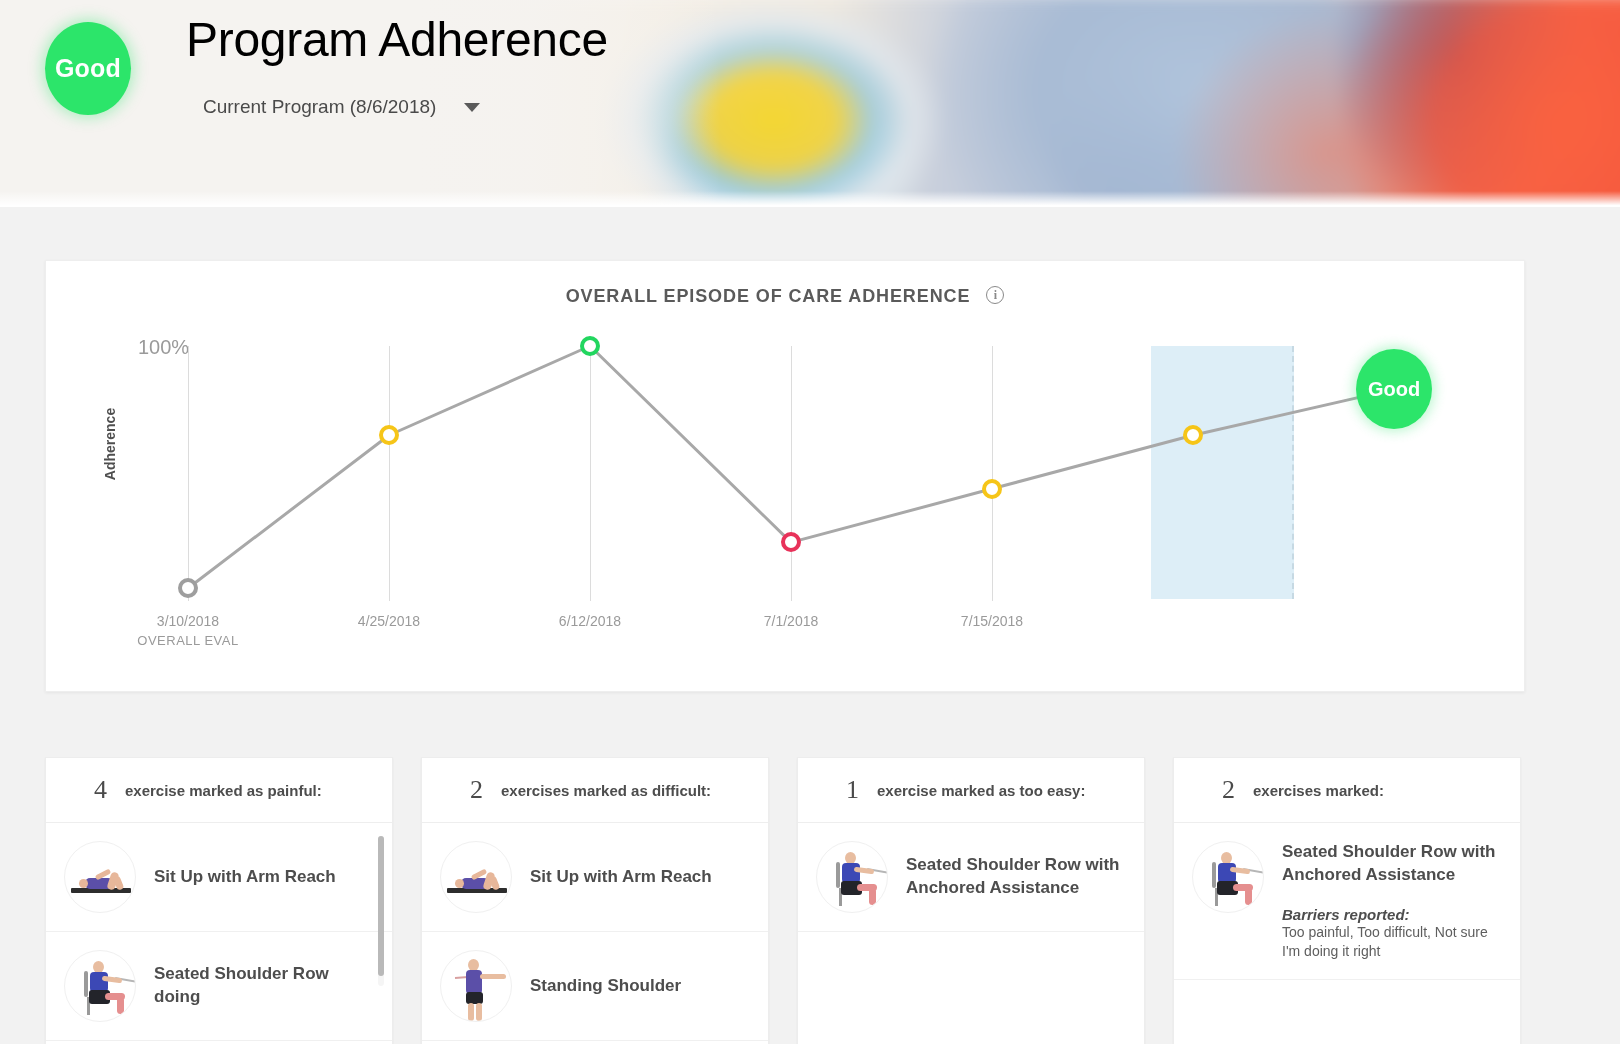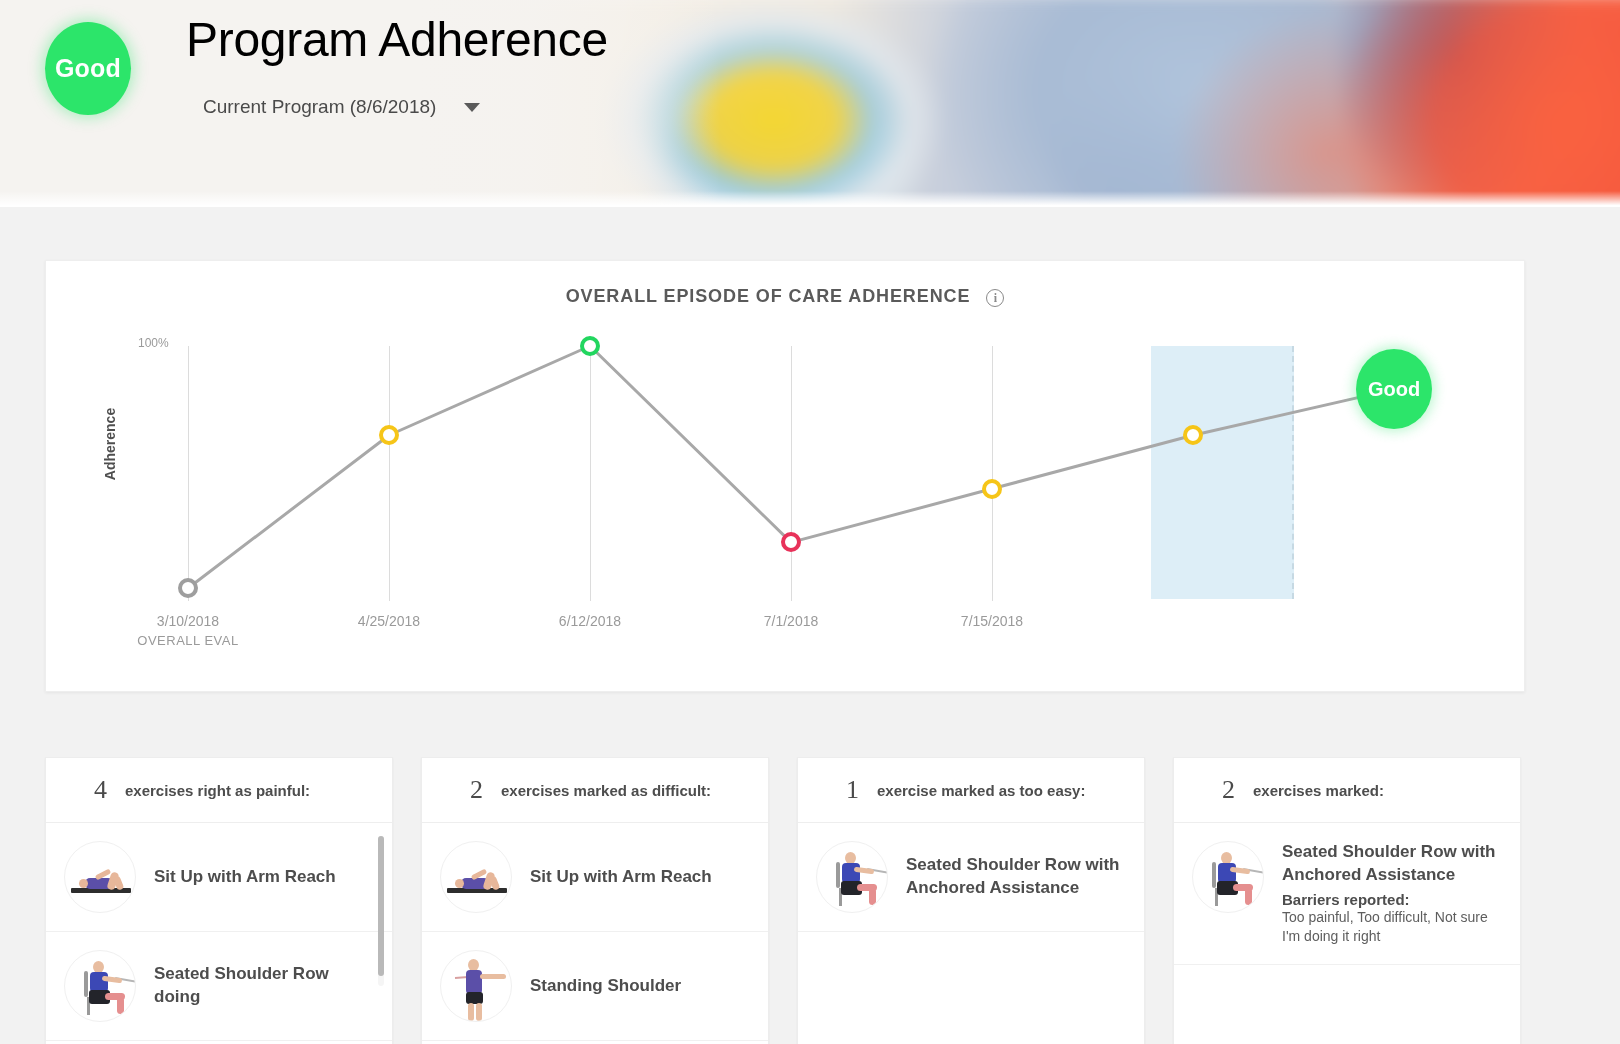--- a/index.html
+++ b/index.html
@@ -112,21 +112,21 @@
     left: 45px; top: 260px;
     width: 1480px; height: 432px;
     background: #ffffff;
     border: 1px solid #eeeeee;
     box-shadow: 0 1px 3px rgba(0,0,0,0.06);
   }
   .chart-title-row {
     position: absolute;
     left: 0; top: 25px;
     width: 100%;
-    display: flex; align-items: flex-end; justify-content: center;
+    display: flex; align-items: flex-start; justify-content: center;
     gap: 16px;
   }
   .chart-title {
     font-size: 18px;
     font-weight: 700;
     color: #5a5a5a;
     letter-spacing: 0.9px;
   }
   .info-icon {
     width: 18px; height: 18px;
@@ -148,21 +148,21 @@
     transform: rotate(-90deg);
     transform-origin: center;
     font-size: 14px;
     font-weight: 700;
     color: #4f4f4f;
     white-space: nowrap;
   }
   .y-top-label {
     position: absolute;
     left: 92px; top: 75px;
-    font-size: 12px;
+    font-size: 20px;
     color: #9a9a9a;
   }
   .x-axis-title {
     position: absolute;
     left: 0; top: 389px;
     width: 1480px;
     text-align: center;
     font-size: 14px;
     font-weight: 700;
     color: #4f4f4f;
@@ -275,24 +275,25 @@
     background: #ffffff;
   }
   .item-text { flex: 1; }
   .item-title {
     font-size: 17px;
     font-weight: 700;
     color: #4d4d4d;
     line-height: 1.35;
   }
   .barrier-label {
-    margin-top: 4px;
+    margin-top: 19px;
     font-size: 15px;
     font-weight: 700;
     color: #4d4d4d;
+    font-style: italic;
   }
   .barrier-text {
     font-size: 14px;
     color: #5e5e5e;
     line-height: 1.35;
   }
   .scrollbar-track {
     position: absolute;
     right: 8px; top: 12px;
     width: 6px; height: 150px;
@@ -393,21 +394,21 @@
       <div class="good-bubble" style="left: 1348px; top: 128.35px;">
         <span>Good</span>
       </div>
     </div>
 </div>
 
 <div class="cards-row" id="cards-row">
     <div class="card">
       <div class="card-header">
         <span class="card-count">4</span>
-        <span class="card-label">exercises right as painful:</span>
+        <span class="card-label">exercise marked as painful:</span>
       </div>
       <div class="card-list">
         <div class="list-item">
           <div class="thumb">
             <div class="fig fig-situp">
               <i class="mat"></i>
               <i class="torso"></i>
               <i class="head"></i>
               <i class="leg"></i>
               <i class="leg2"></i>

